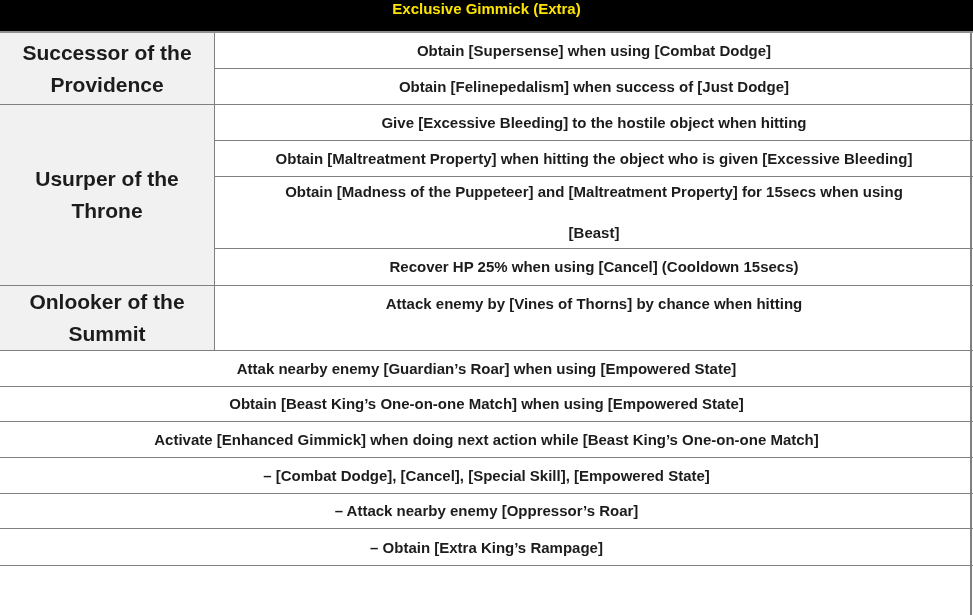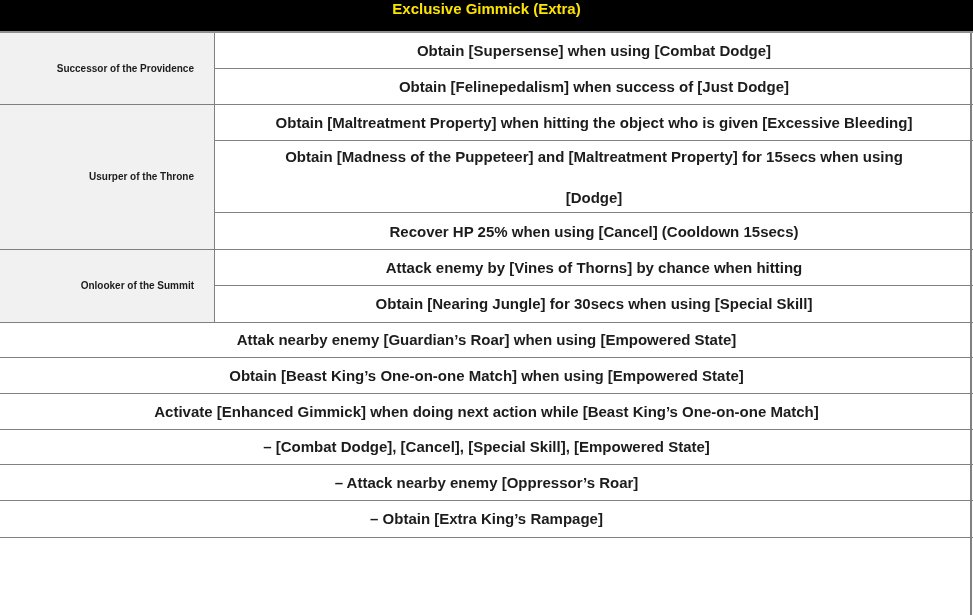--- a/index.html
+++ b/index.html
@@ -19,22 +19,22 @@
   }
   .tbl-header{
     height:31px;background:var(--header-bg);color:var(--header-text);
     display:flex;align-items:flex-start;justify-content:center;
     font-size:15px;border-bottom:2px solid #8f8f8f;box-sizing:content-box;
   }
   .group{display:flex;border-bottom:1.5px solid var(--border);}
   .label-cell{
     flex:0 0 215px;width:215px;box-sizing:border-box;
     background:var(--label-bg);border-right:1.5px solid var(--border);
-    display:flex;align-items:center;justify-content:flex-end;text-align:center;
-    padding:0 20px;font-size:10px;line-height:32px;
+    display:flex;align-items:center;justify-content:flex-start;text-align:center;
+    padding:0 20px;font-size:21px;line-height:32px;
   }
   .effect-rows{flex:1;display:flex;flex-direction:column;min-width:0;}
   .effect-row{
     height:35.7px;box-sizing:border-box;background:var(--row-bg);
     display:flex;flex-direction:column;align-items:center;justify-content:center;
     text-align:center;font-size:15px;line-height:33px;
     border-bottom:1px solid var(--border);padding:0 20px;
   }
   .effect-row.tall{height:72.4px;gap:8px;}
   .effect-row:last-child{border-bottom:none;}
@@ -65,42 +65,42 @@
           </div>
         </div>
   </div>
 
   <div class="group">
     <div class="label-cell">
       <span>Usurper of the Throne</span>
     </div>
     <div class="effect-rows">
           <div class="effect-row">
+            <span class="line">Give [Excessive Bleeding] to the hostile object when hitting</span>
+          </div>
+          <div class="effect-row">
             <span class="line">Obtain [Maltreatment Property] when hitting the object who is given [Excessive Bleeding]</span>
           </div>
           <div class="effect-row tall">
             <span class="line">Obtain [Madness of the Puppeteer] and [Maltreatment Property] for 15secs when using</span>
-            <span class="line">[Dodge]</span>
+            <span class="line">[Beast]</span>
           </div>
           <div class="effect-row">
             <span class="line">Recover HP 25% when using [Cancel] (Cooldown 15secs)</span>
           </div>
         </div>
   </div>
 
   <div class="group">
     <div class="label-cell">
       <span>Onlooker of the Summit</span>
     </div>
     <div class="effect-rows">
           <div class="effect-row">
             <span class="line">Attack enemy by [Vines of Thorns] by chance when hitting</span>
-          </div>
-          <div class="effect-row">
-            <span class="line">Obtain [Nearing Jungle] for 30secs when using [Special Skill]</span>
           </div>
         </div>
   </div>
 
   <div class="group">
     <div class="effect-rows">
           <div class="effect-row">
             <span class="line">Attak nearby enemy [Guardian’s Roar] when using [Empowered State]</span>
           </div>
           <div class="effect-row">

